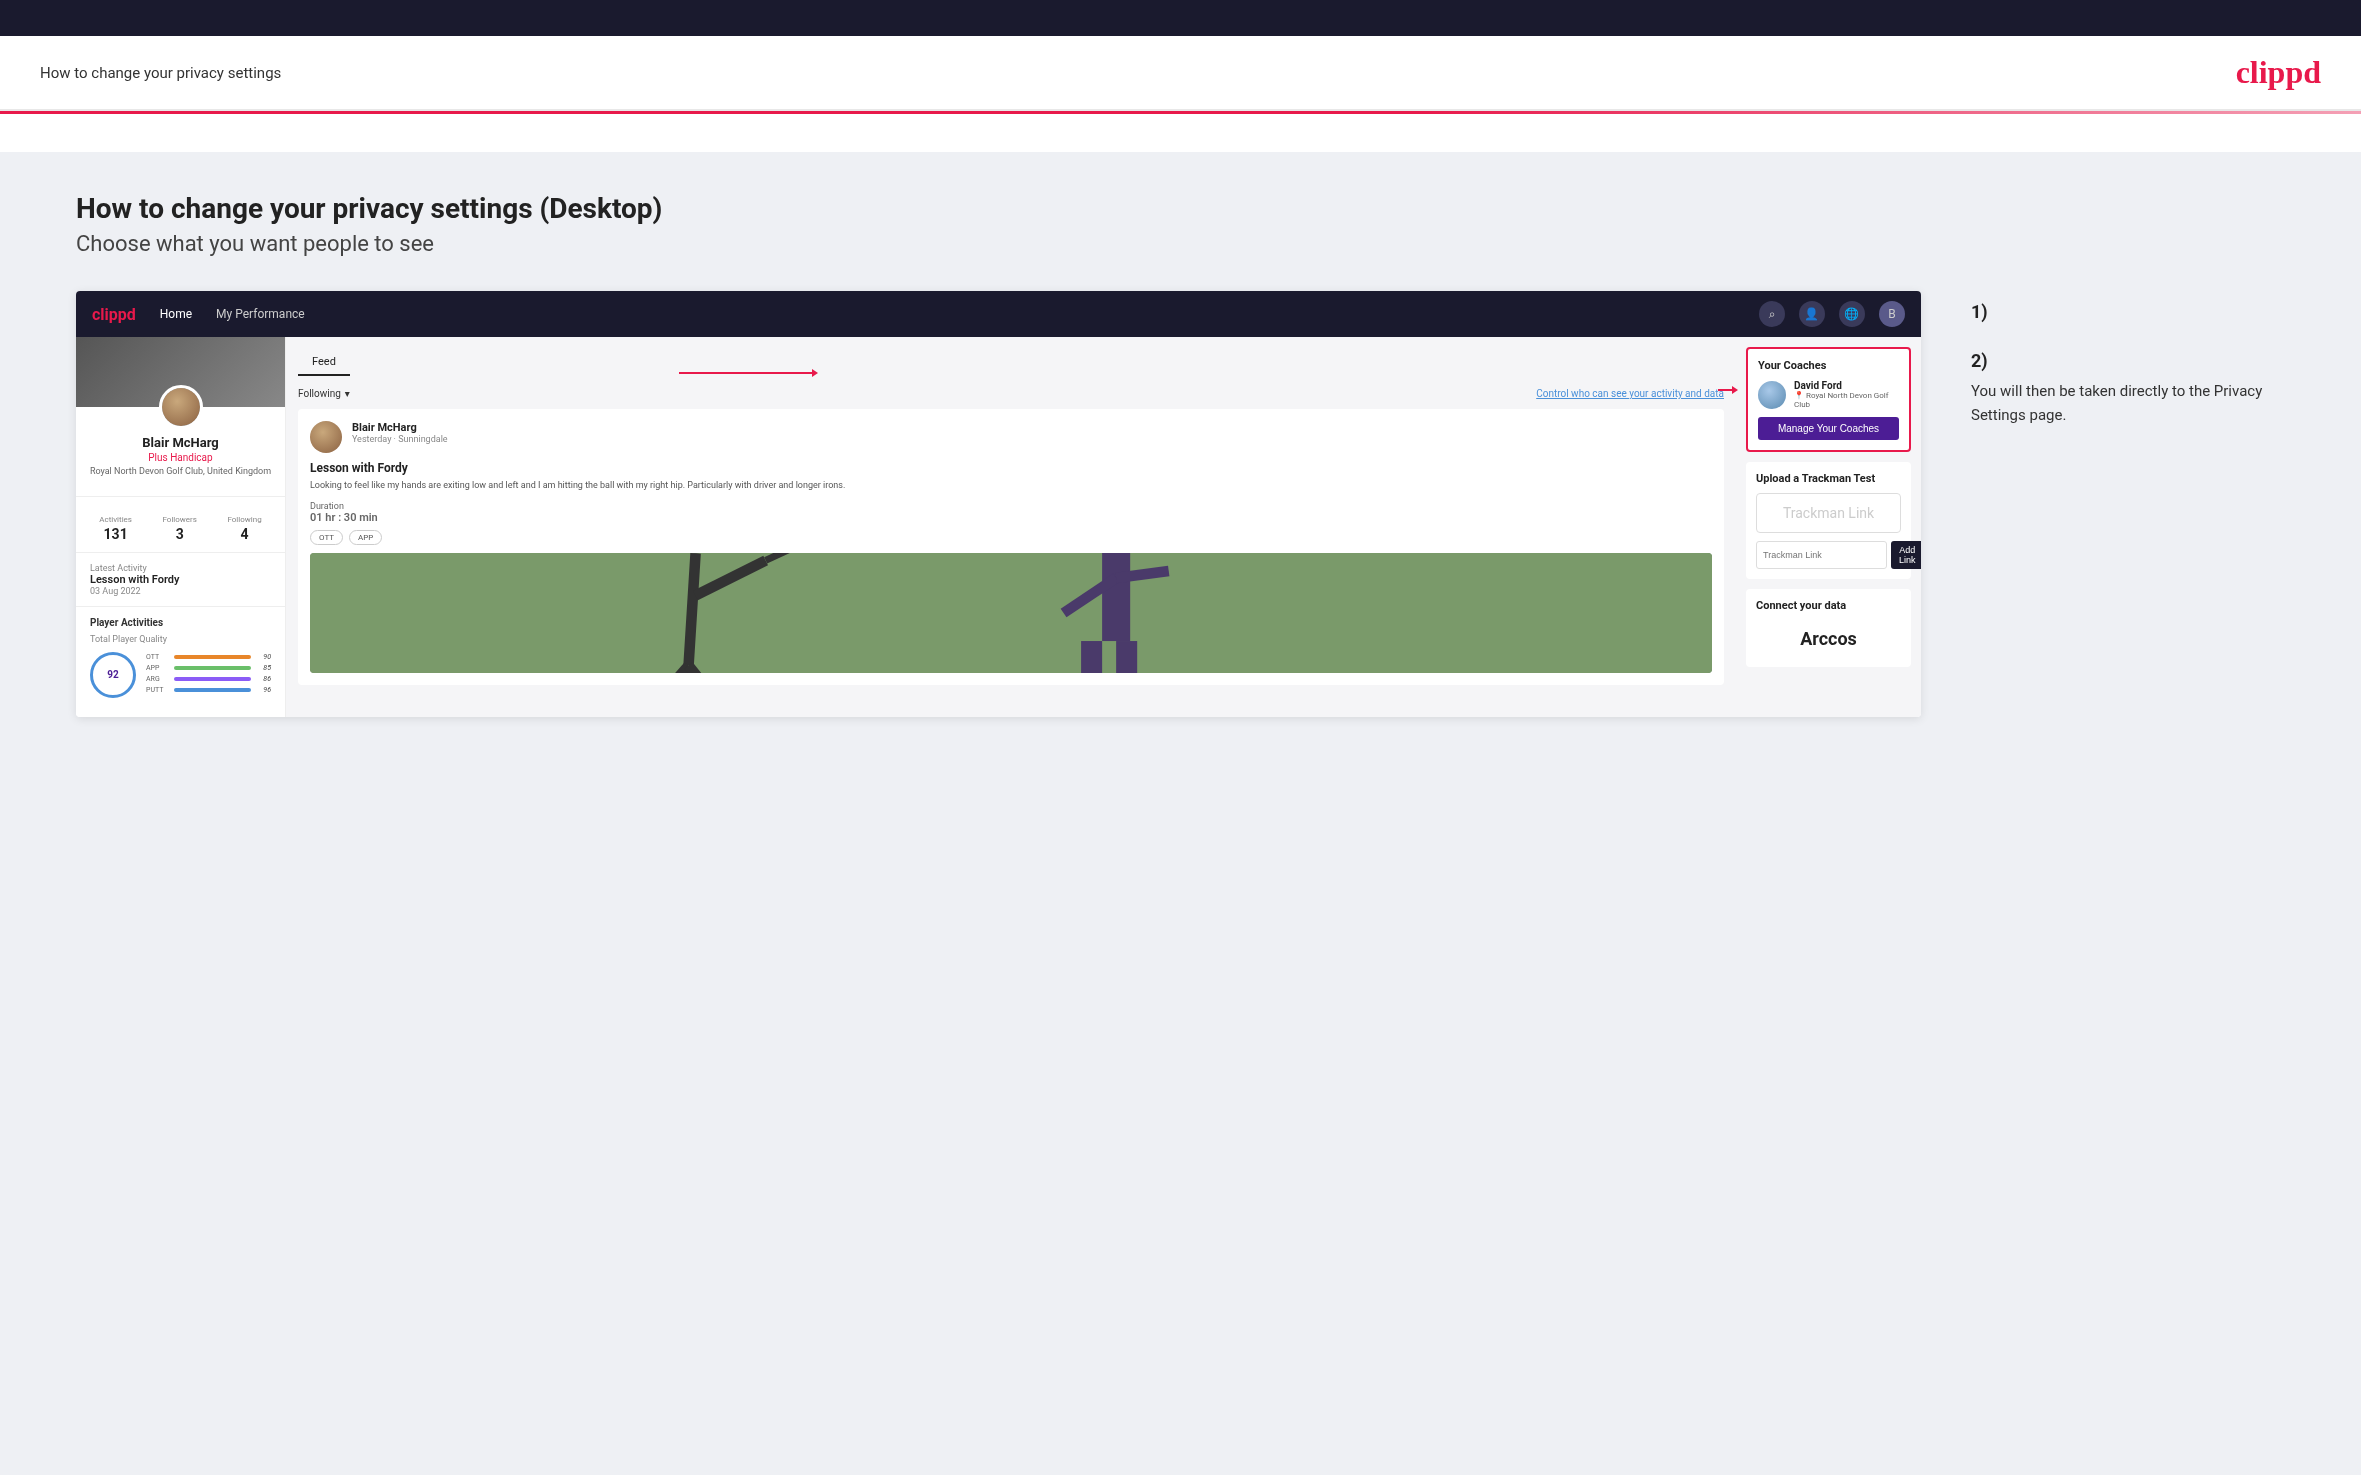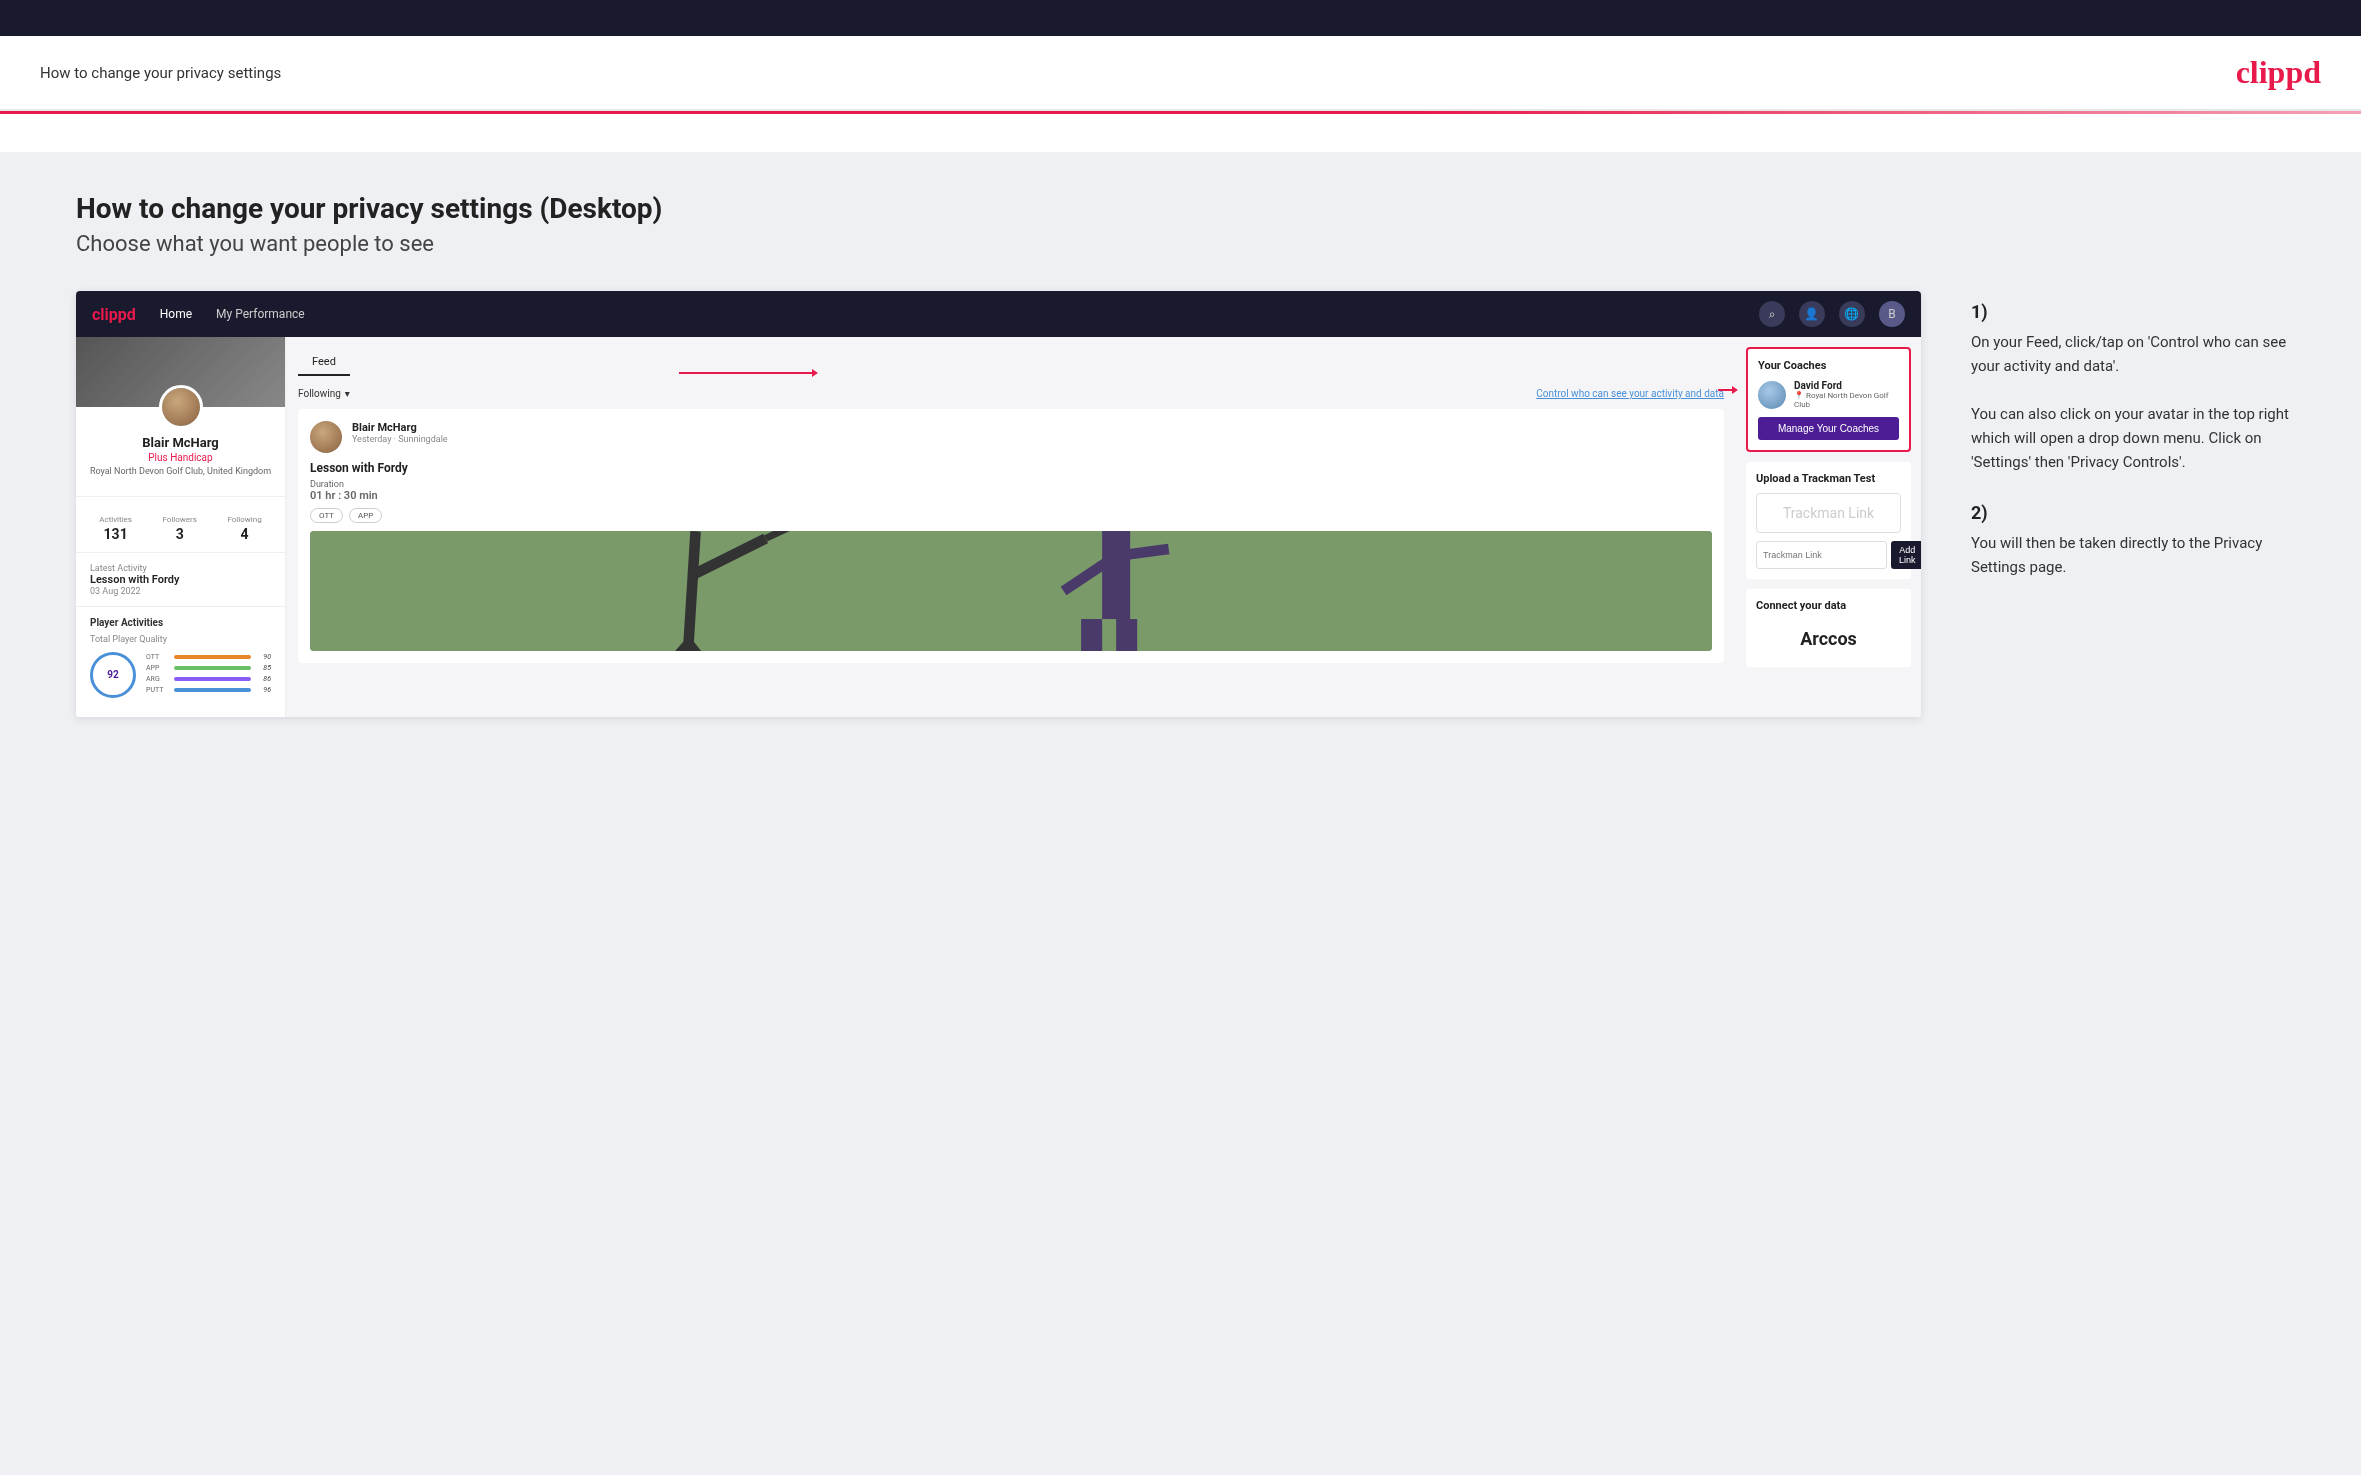--- a/index.html
+++ b/index.html
@@ -668,20 +668,21 @@
 
               <div class="activity-card">
                 <div class="activity-header">
                   <div class="activity-avatar"></div>
                   <div>
                     <div class="activity-user">Blair McHarg</div>
                     <div class="activity-meta">Yesterday · Sunningdale</div>
                   </div>
                 </div>
                 <div class="activity-title">Lesson with Fordy</div>
+                <div class="activity-desc">Looking to feel like my hands are exiting low and left and I am hitting the ball with my right hip. Particularly with driver and longer irons.</div>
                 <div class="activity-duration">
                   <span>Duration</span><br>
                   <span class="duration-value">01 hr : 30 min</span>
                 </div>
                 <div class="activity-tags">
                   <span class="tag">OTT</span>
                   <span class="tag">APP</span>
                 </div>
                 <div class="activity-image">
                   
@@ -747,24 +748,20 @@
 
           <line x1="603" y1="82" x2="740" y2="82" stroke="#e8194b" stroke-width="2"></line>
           <polygon points="736,78 742,82 736,86" fill="#e8194b"></polygon>
         </svg>
       </div>
     </div>
 
     <div class="instructions-area">
       <div class="instruction-item">
         <div class="instruction-number">1)</div>
-        <div class="instruction-text">
-          On your Feed, click/tap on 'Control who can see your activity and data'.<br><br>
-          You can also click on your avatar in the top right which will open a drop down menu. Click on 'Settings' then 'Privacy Controls'.
-        </div>
       </div>
 
       <div class="instruction-item">
         <div class="instruction-number">2)</div>
         <div class="instruction-text">You will then be taken directly to the Privacy Settings page.</div>
       </div>
     </div>
   </div>
 </div>
 

